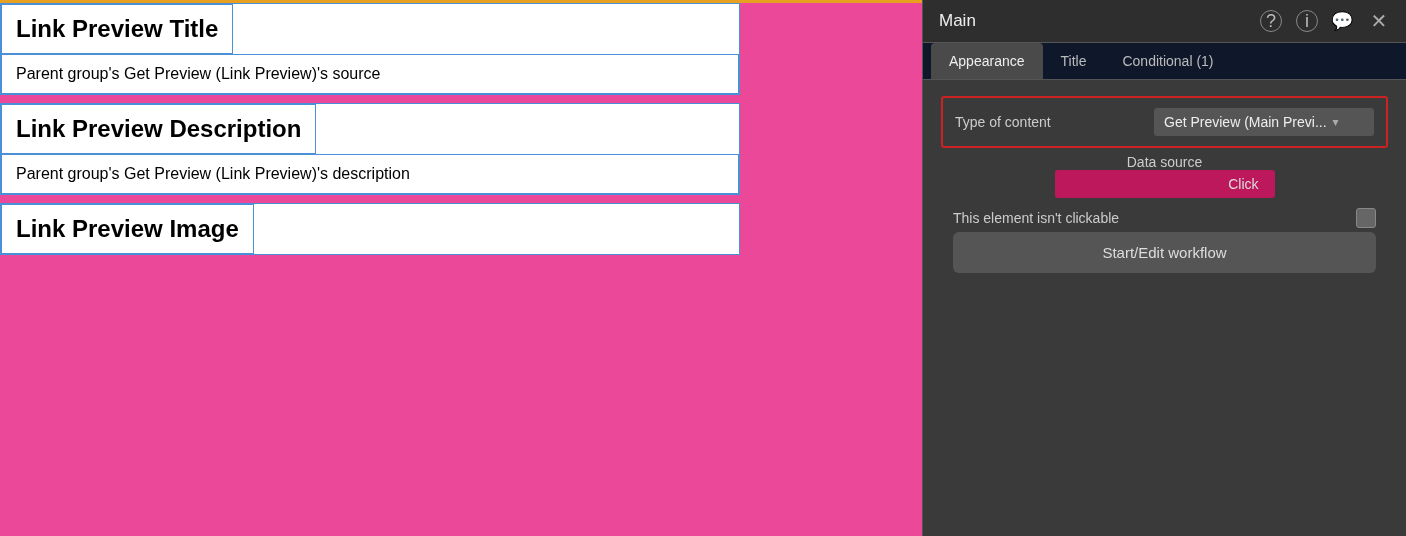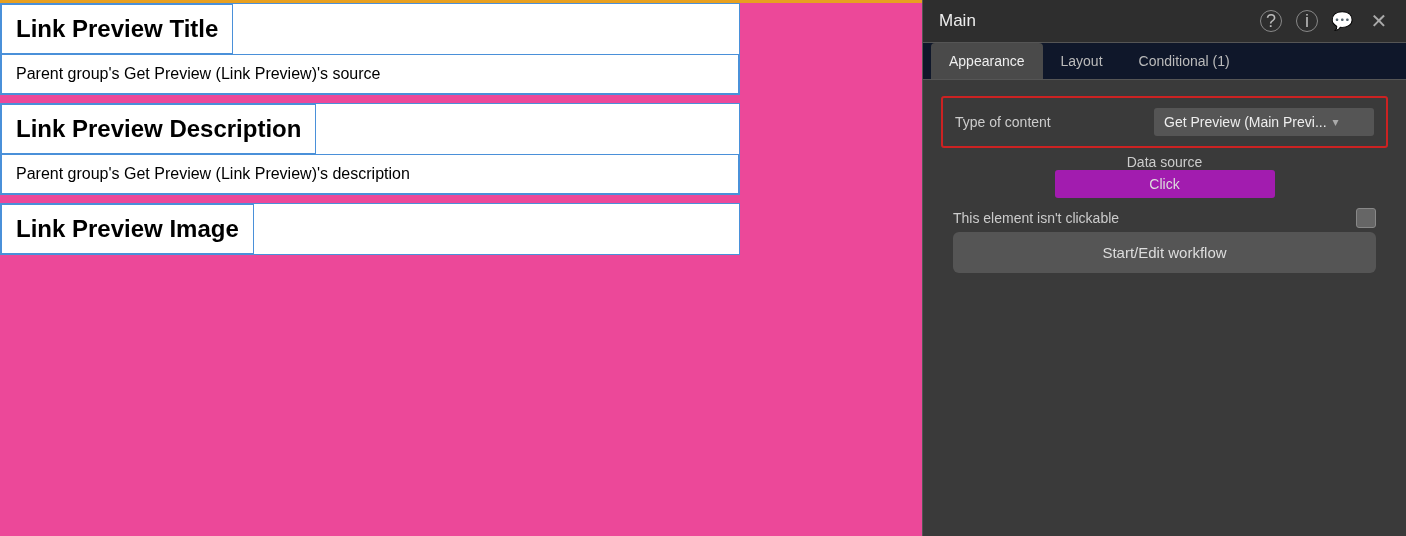--- a/index.html
+++ b/index.html
@@ -138,27 +138,27 @@
     
     .data-source-row {
       display: flex;
       align-items: center;
       justify-content: space-between;
       padding: 6px 12px;
       flex-direction: column;
     }
 
     .click-btn {
-      background: #a21caf;
+      background: #be185d;
       color: #ddd;
       padding: 6px 16px;
       border-radius: 3px;
       font-size: 14px;
       min-width: 220px;
-      text-align: center;
+      text-align: right;
     }
 
     
     .checkbox-row {
       display: flex;
       align-items: center;
       justify-content: space-between;
       padding: 4px 12px;
     }
 
@@ -245,21 +245,21 @@
     <div class="panel-icons">
       <div class="panel-icon">?</div>
       <div class="panel-icon">i</div>
       <div class="panel-icon" style="border:none; font-size:18px;">💬</div>
       <div class="panel-icon close">✕</div>
     </div>
   </div>
 
   <div class="tabs-row">
     <div class="tab active">Appearance</div>
-    <div class="tab">Layout</div>
+    <div class="tab">Title</div>
     <div class="tab">Conditional (1)</div>
   </div>
 
   <div class="panel-content">
 
     <div class="field-row highlighted">
       <span class="field-label">Type of content</span>
       <div class="field-value">
         <span>Get Preview (Main Previ...</span>
         <span class="chevron">▾</span>

